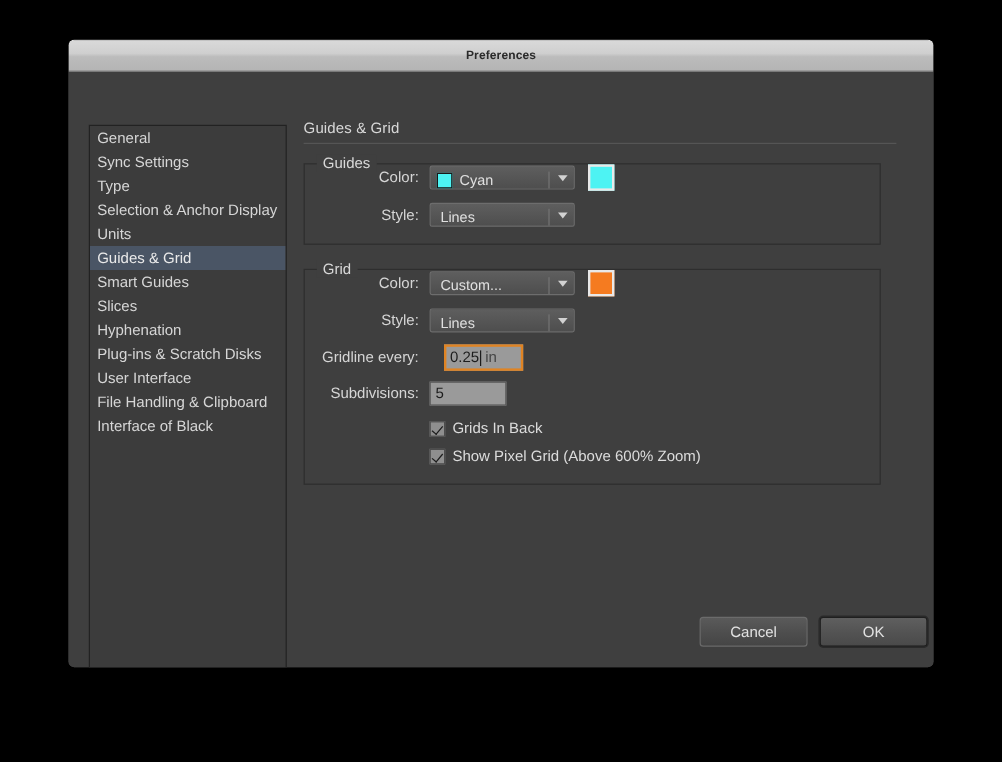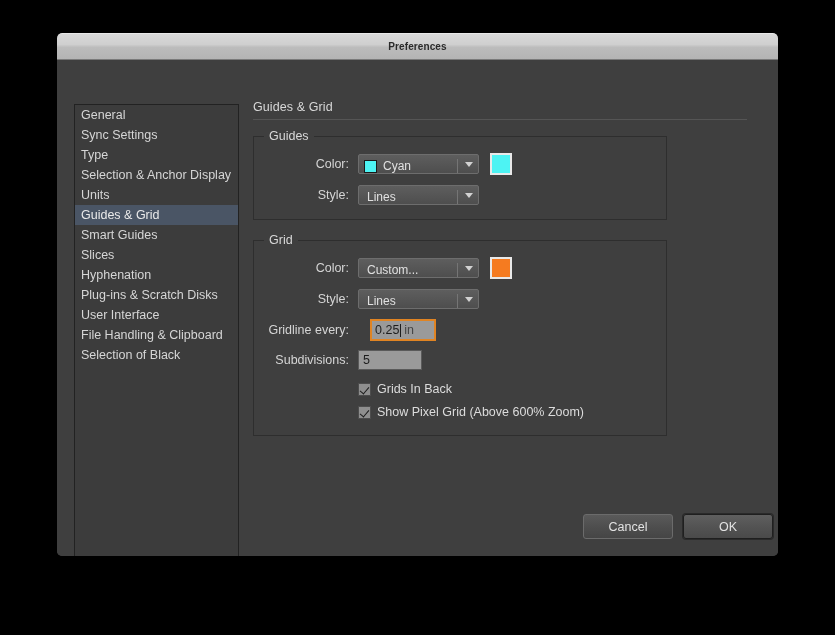--- a/index.html
+++ b/index.html
@@ -103,23 +103,23 @@
     background: #555555;
     width: 494px;
     margin-bottom: 16px;
   }
 
   
   .group {
     position: relative;
     border: 1px solid #2e2e2e;
     margin-bottom: 20px;
-    padding: 16px 0 14px 0;
-    box-sizing: border-box;
-    width: 414px;
+    padding: 0 0 14px 0;
+    box-sizing: border-box;
+    width: 481px;
   }
   .group-legend {
     position: absolute;
     top: -8px;
     left: 10px;
     background: #3f3f3f;
     padding: 0 5px;
     font-size: 12.5px;
     color: #d8d8d8;
   }
@@ -324,21 +324,21 @@
         <div class="sidebar-item">Type</div>
         <div class="sidebar-item">Selection &amp; Anchor Display</div>
         <div class="sidebar-item">Units</div>
         <div class="sidebar-item selected">Guides &amp; Grid</div>
         <div class="sidebar-item">Smart Guides</div>
         <div class="sidebar-item">Slices</div>
         <div class="sidebar-item">Hyphenation</div>
         <div class="sidebar-item">Plug-ins &amp; Scratch Disks</div>
         <div class="sidebar-item">User Interface</div>
         <div class="sidebar-item">File Handling &amp; Clipboard</div>
-        <div class="sidebar-item">Selection of Black</div>
+        <div class="sidebar-item">Interface of Black</div>
       </div>
 
       <div class="content">
 
         <div class="pane-title">Guides &amp; Grid</div>
         <div class="pane-title-rule"></div>
 
         <div class="group">
           <div class="group-legend">Guides</div>
 

